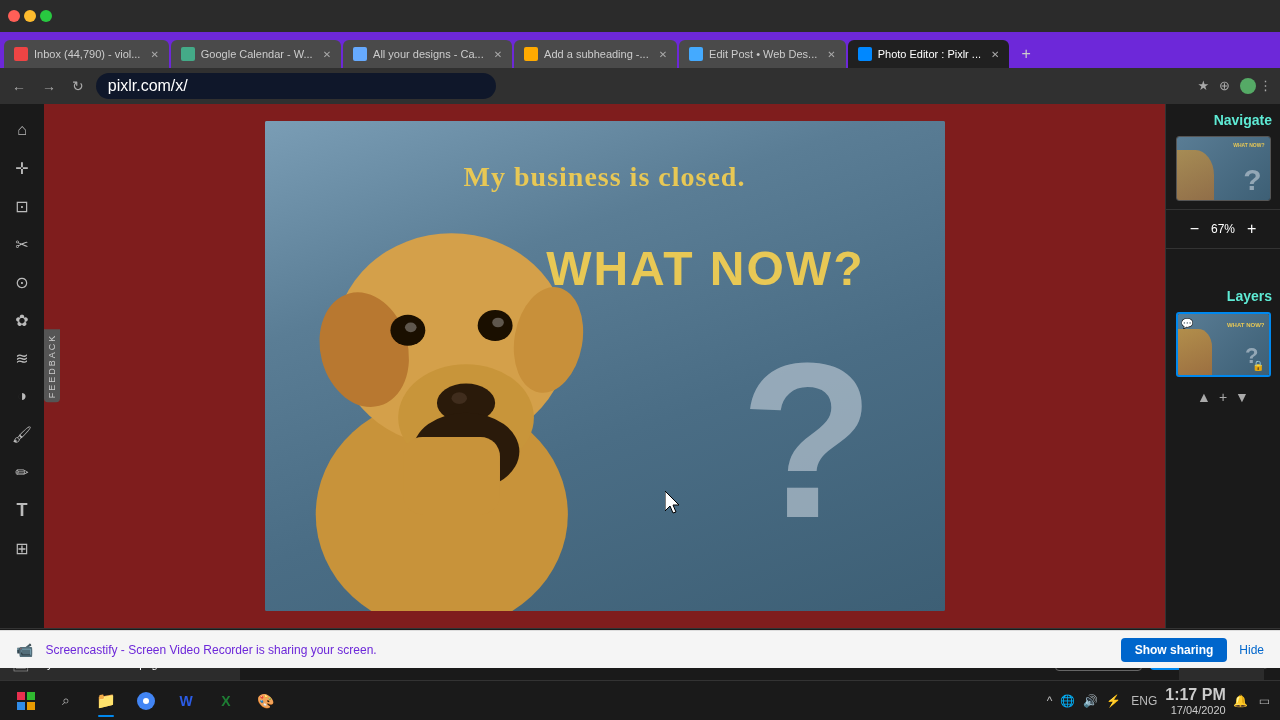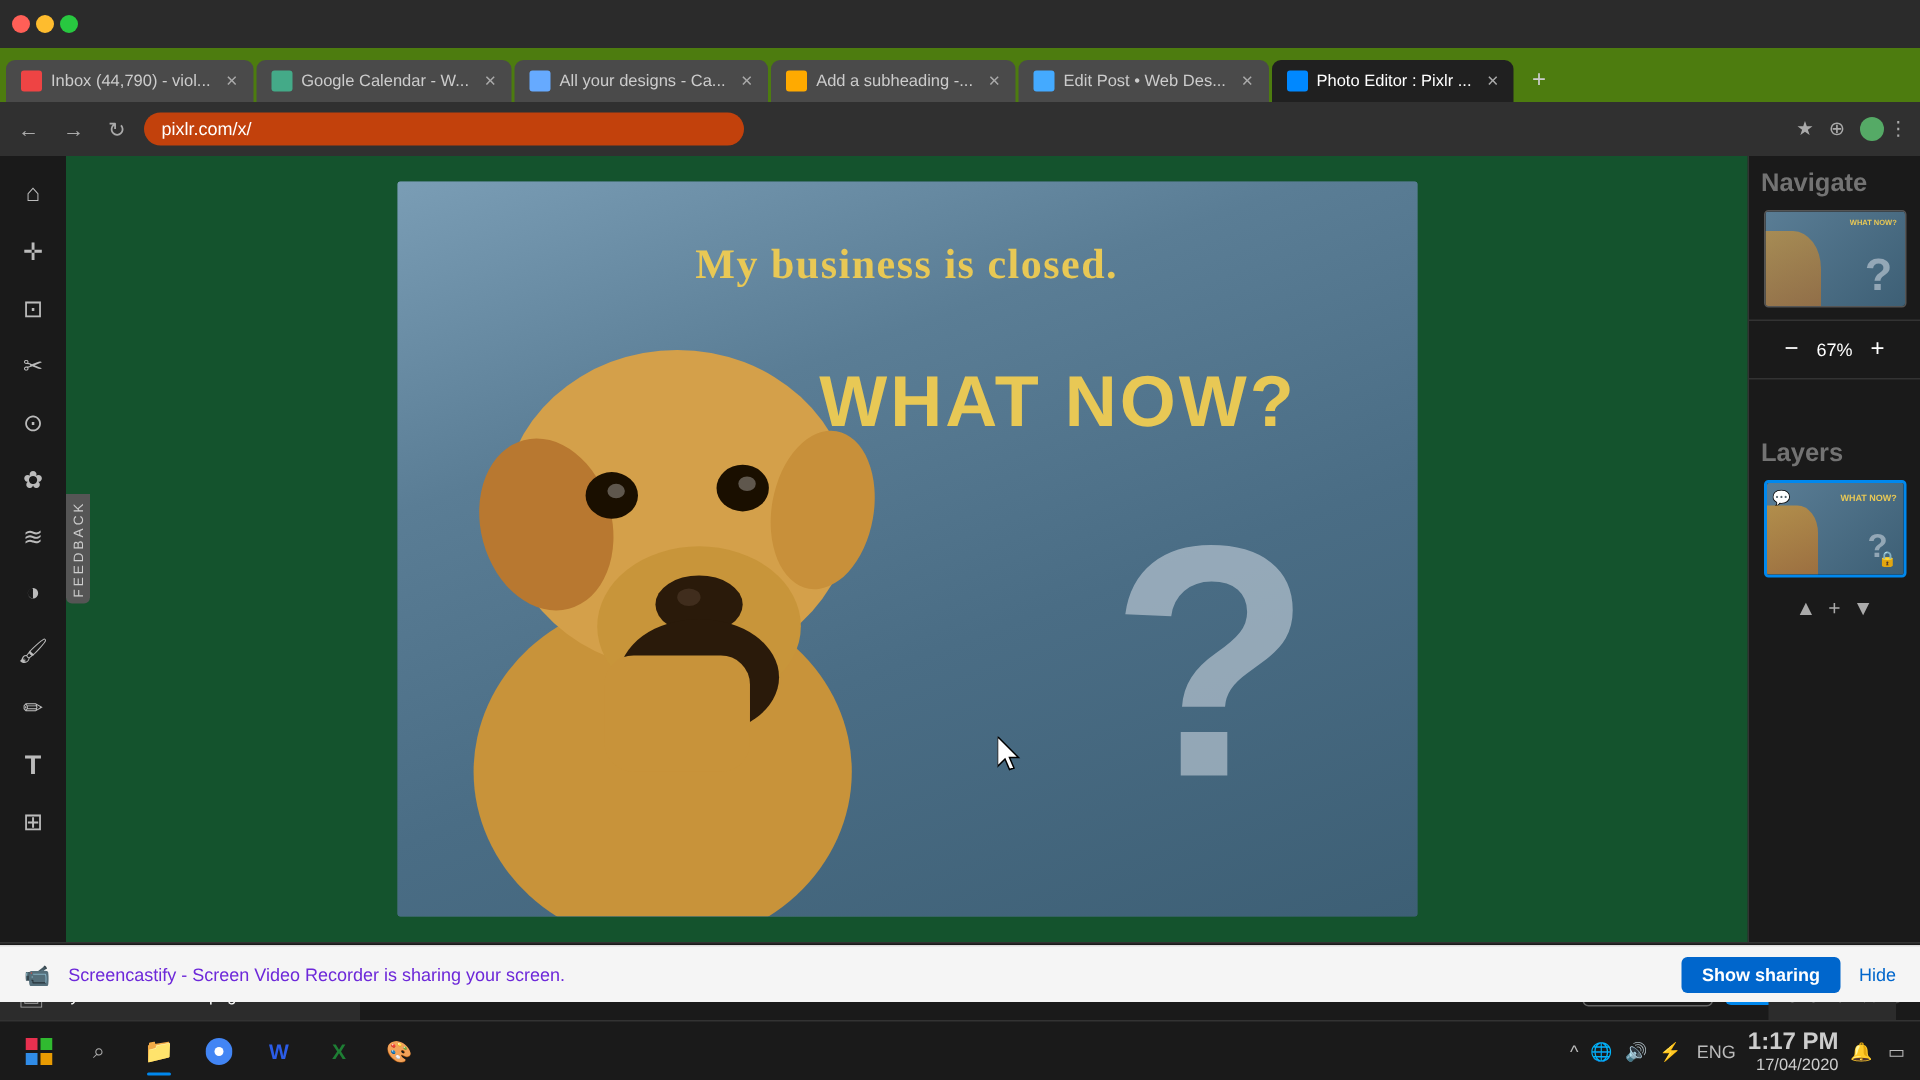--- a/index.html
+++ b/index.html
@@ -6,40 +6,40 @@
     body { width: 1280px; height: 720px; overflow: hidden; font-family: 'Segoe UI', Arial, sans-serif; background: #202020; }
 
     
     .browser-frame { width: 1280px; height: 720px; display: flex; flex-direction: column; }
 
     .title-bar {
       height: 32px; background: #2b2b2b; display: flex; align-items: center;
       padding: 0 8px; gap: 4px;
     }
     .tab-bar {
-      height: 36px; background: #4d7c0f; display: flex; align-items: flex-end;
+      height: 36px; background: #6d28d9; display: flex; align-items: flex-end;
       padding: 0 4px; gap: 2px;
     }
     .tab {
       height: 28px; padding: 0 10px; border-radius: 6px 6px 0 0;
       display: flex; align-items: center; gap: 6px; font-size: 11px;
       background: #4a4a4a; color: #ccc; cursor: pointer; white-space: nowrap;
       max-width: 180px; overflow: hidden; text-overflow: ellipsis;
     }
     .tab.active { background: #202020; color: #fff; }
     .tab-favicon { width: 14px; height: 14px; border-radius: 2px; flex-shrink: 0; }
     .tab-close { margin-left: 4px; font-size: 10px; color: #aaa; }
 
     .address-bar {
       height: 36px; background: #303030; display: flex; align-items: center;
       padding: 0 8px; gap: 8px;
     }
     .address-input {
-      flex: 1; background: #c2410c; border: none; border-radius: 16px;
-      color: #fff; font-size: 12px; padding: 4px 12px; outline: none;
+      flex: 1; background: #0f172a; border: none; border-radius: 16px;
+      color: #fff; font-size: 16px; padding: 4px 12px; outline: none;
       max-width: 400px;
     }
     .nav-btn { color: #aaa; font-size: 14px; cursor: pointer; padding: 2px 4px; }
     .nav-icons { display: flex; gap: 6px; margin-left: auto; }
 
     
     .app-body {
       flex: 1; display: flex; overflow: hidden; background: #2c2c2c;
     }
 
@@ -49,21 +49,21 @@
       align-items: center; padding: 8px 0; gap: 2px; flex-shrink: 0;
     }
     .tool-btn {
       width: 36px; height: 36px; display: flex; align-items: center; justify-content: center;
       border-radius: 6px; cursor: pointer; color: #bbb; font-size: 16px;
     }
 
     
     .canvas-area {
       flex: 1; display: flex; align-items: center; justify-content: center;
-      background: #14532d; position: relative; overflow: hidden;
+      background: #7f1d1d; position: relative; overflow: hidden;
     }
     .canvas-wrapper {
       position: relative; width: 680px; height: 490px;
     }
     .canvas-image {
       width: 100%; height: 100%; border-radius: 2px;
       background: linear-gradient(135deg, #6a8fa8 0%, #4a6d85 30%, #5a7d95 60%, #3d5f75 100%);
       overflow: hidden; position: relative;
     }
     
@@ -91,22 +91,22 @@
 
     
     .right-panel {
       width: 115px; background: #1a1a1a; display: flex; flex-direction: column;
       flex-shrink: 0; border-left: 1px solid #333;
     }
     .navigate-section {
       padding: 8px; border-bottom: 1px solid #333;
     }
     .section-title {
-      color: #737373; font-size: 17px; font-weight: 600; margin-bottom: 8px;
-      text-align: left;
+      color: #5eead4; font-size: 14px; font-weight: 600; margin-bottom: 8px;
+      text-align: right;
     }
     .navigate-thumb {
       width: 95px; height: 65px; background: #4a6d85; border-radius: 3px;
       margin: 0 auto; overflow: hidden; position: relative;
       border: 1px solid #555;
     }
     .nav-thumb-inner {
       width: 100%; height: 100%;
       background: linear-gradient(135deg, #5a7d95 0%, #3d5f75 100%);
     }

